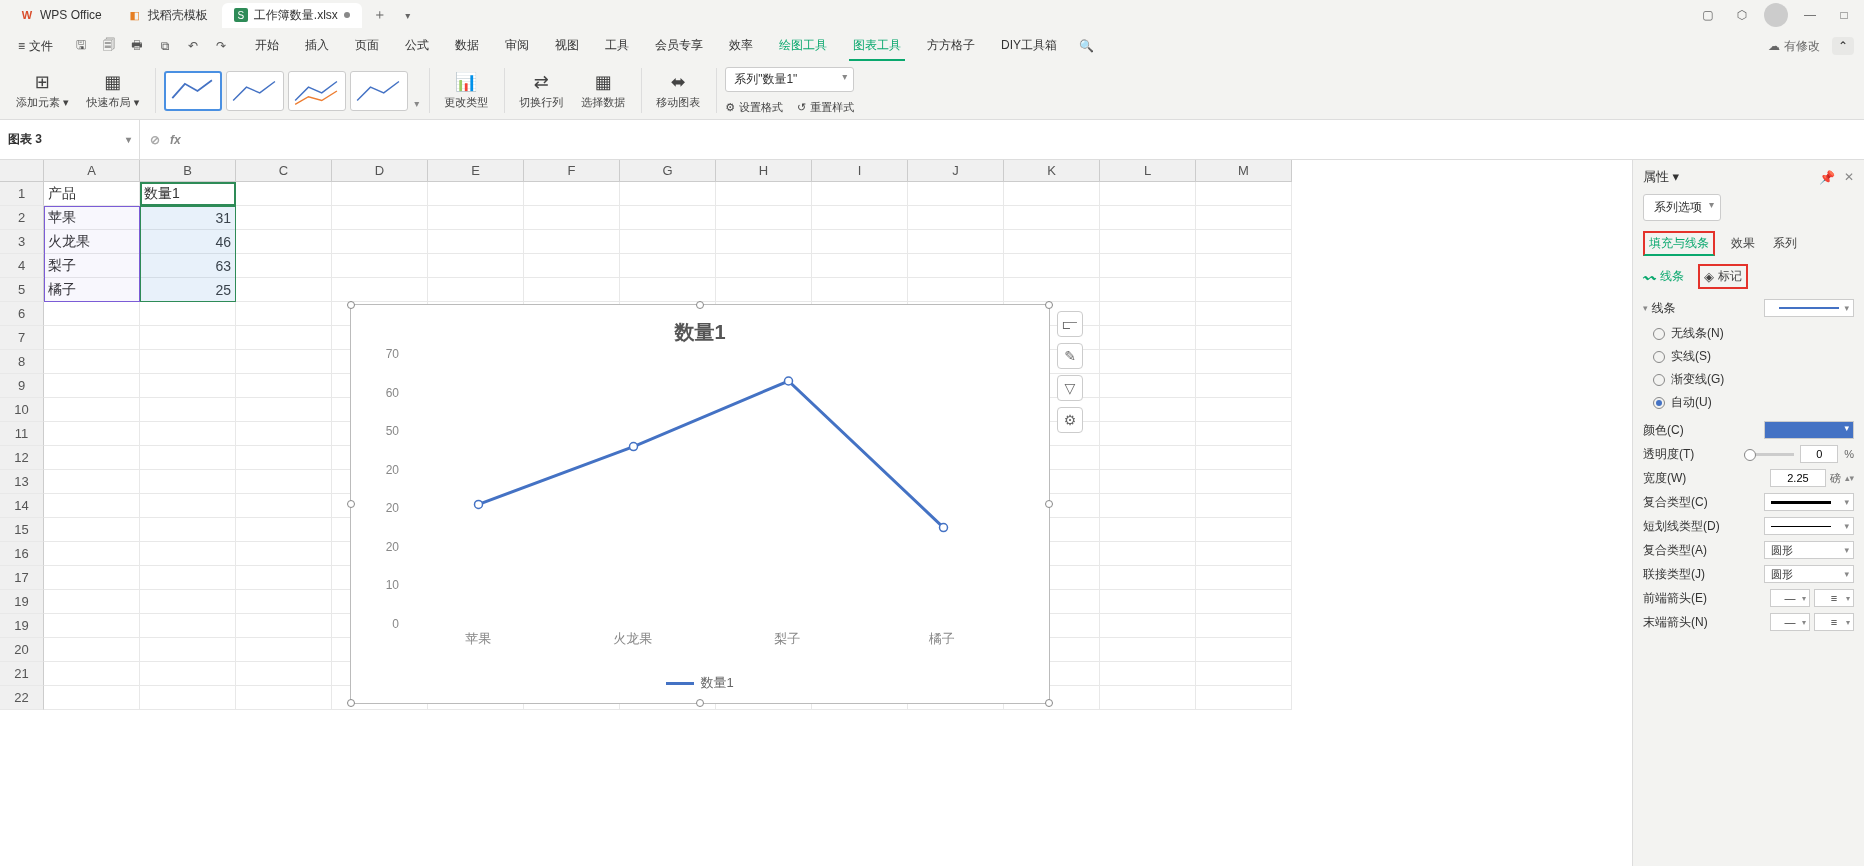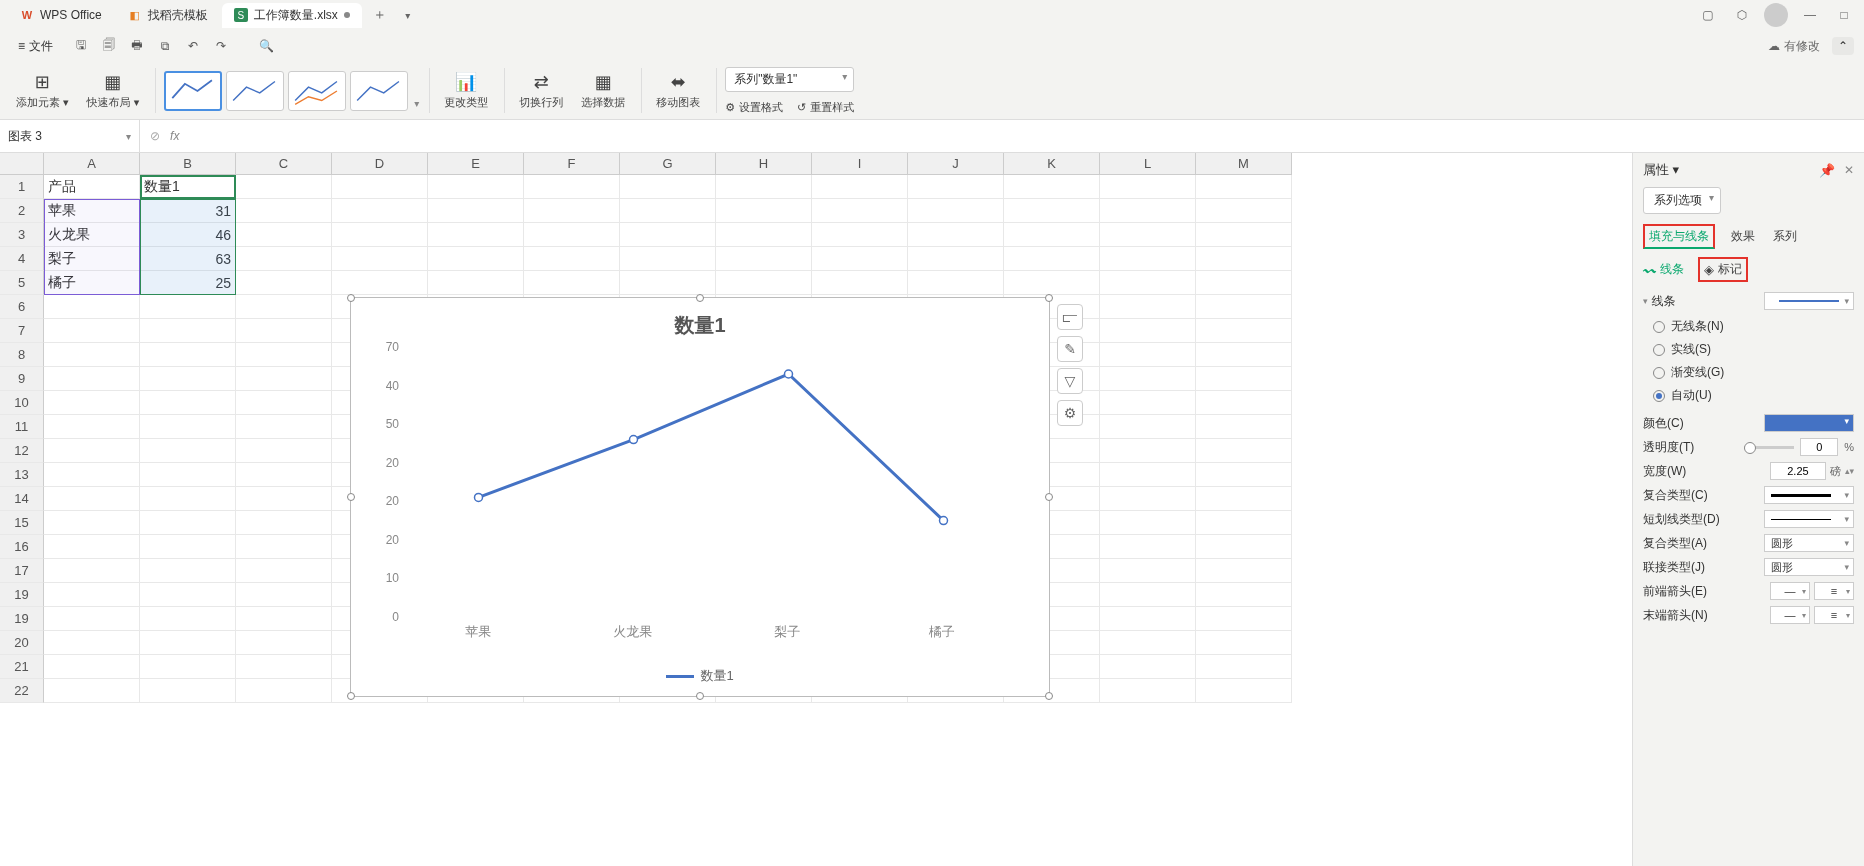--- a/index.html
+++ b/index.html
@@ -40,21 +40,21 @@
   .chart-presets { display: flex; gap: 4px; }
   .preset { width: 58px; height: 40px; border: 1px solid #ccc; background: #fff; border-radius: 3px; position: relative; cursor: pointer; }
   .preset.active { border: 2px solid #4a90e2; }
   .preset svg { width: 100%; height: 100%; }
   .series-select { border: 1px solid #ccc; background: #fff; padding: 3px 20px 3px 8px; border-radius: 3px; font-size: 12px; position: relative; cursor: pointer; }
   .series-select::after { content: "▾"; position: absolute; right: 6px; color: #888; font-size: 10px; }
   .ribrow { display: flex; flex-direction: column; gap: 4px; }
   .ribrow-item { display: flex; align-items: center; gap: 4px; font-size: 11px; color: #444; cursor: pointer; }
 
   
-  .formulabar { display: flex; align-items: center; height: 33px; background: #fff; border-bottom: 1px solid #ddd; }
+  .formulabar { display: flex; align-items: center; height: 40px; background: #fff; border-bottom: 1px solid #ddd; font-weight: bold; }
   .namebox { width: 140px; border-right: 1px solid #ddd; padding: 0 8px; display: flex; align-items: center; justify-content: space-between; height: 100%; }
   .namebox::after { content: "▾"; color: #888; font-size: 10px; }
   .fx-area { display: flex; align-items: center; gap: 10px; padding: 0 10px; flex: 1; }
   .fx-area .fx { font-style: italic; color: #888; }
 
   
   .main { display: flex; height: calc(866px - 30px - 32px - 58px - 26px); }
   .sheet-wrap { flex: 1; display: flex; background: #fff; position: relative; }
   
   
@@ -170,20 +170,36 @@
     <span>≡</span>
     <span>文件</span>
   </div>
   <div class="menu-icons">
     <span>🖫</span>
     <span>🗐</span>
     <span>🖶</span>
     <span>⧉</span>
     <span>↶</span>
     <span>↷</span>
+  </div>
+  <div class="menutabs">
+    <span class="menutab">开始</span>
+    <span class="menutab">插入</span>
+    <span class="menutab">页面</span>
+    <span class="menutab">公式</span>
+    <span class="menutab">数据</span>
+    <span class="menutab">审阅</span>
+    <span class="menutab">视图</span>
+    <span class="menutab">工具</span>
+    <span class="menutab">会员专享</span>
+    <span class="menutab">效率</span>
+    <span class="menutab green">绘图工具</span>
+    <span class="menutab active-green">图表工具</span>
+    <span class="menutab">方方格子</span>
+    <span class="menutab">DIY工具箱</span>
   </div>
   <span style="margin-left:18px; color:#888;">🔍</span>
   <div class="menubar-right">
     <div class="cloud-badge">
       <span>☁</span>
       <span>有修改</span>
     </div>
     <span class="cloud-badge-box">⌃</span>
   </div>
 </div>
@@ -657,21 +673,21 @@
 
       <div class="chart-title">数量1</div>
       <div class="plot">
         <div class="yaxis" id="yaxis">
             <div class="ytick" style="top: 270px;">0</div>
             <div class="ytick" style="top: 231.429px;">10</div>
             <div class="ytick" style="top: 192.857px;">20</div>
             <div class="ytick" style="top: 154.286px;">20</div>
             <div class="ytick" style="top: 115.714px;">20</div>
             <div class="ytick" style="top: 77.1429px;">50</div>
-            <div class="ytick" style="top: 38.5714px;">40</div>
+            <div class="ytick" style="top: 38.5714px;">60</div>
             <div class="ytick" style="top: 0px;">70</div>
           </div>
         <svg id="plotsvg" width="100%" height="100%" style="position:absolute;inset:0;">
             <polyline points="77.5,150.42857142857144 232.5,92.57142857142857 387.5,27 542.5,173.57142857142858" fill="none" stroke="#4472c4" stroke-width="3"></polyline>
             <circle cx="77.5" cy="150.42857142857144" r="4" fill="#fff" stroke="#4472c4" stroke-width="1.5"></circle>
             <circle cx="232.5" cy="92.57142857142857" r="4" fill="#fff" stroke="#4472c4" stroke-width="1.5"></circle>
             <circle cx="387.5" cy="27" r="4" fill="#fff" stroke="#4472c4" stroke-width="1.5"></circle>
             <circle cx="542.5" cy="173.57142857142858" r="4" fill="#fff" stroke="#4472c4" stroke-width="1.5"></circle>
           </svg>
       </div>

